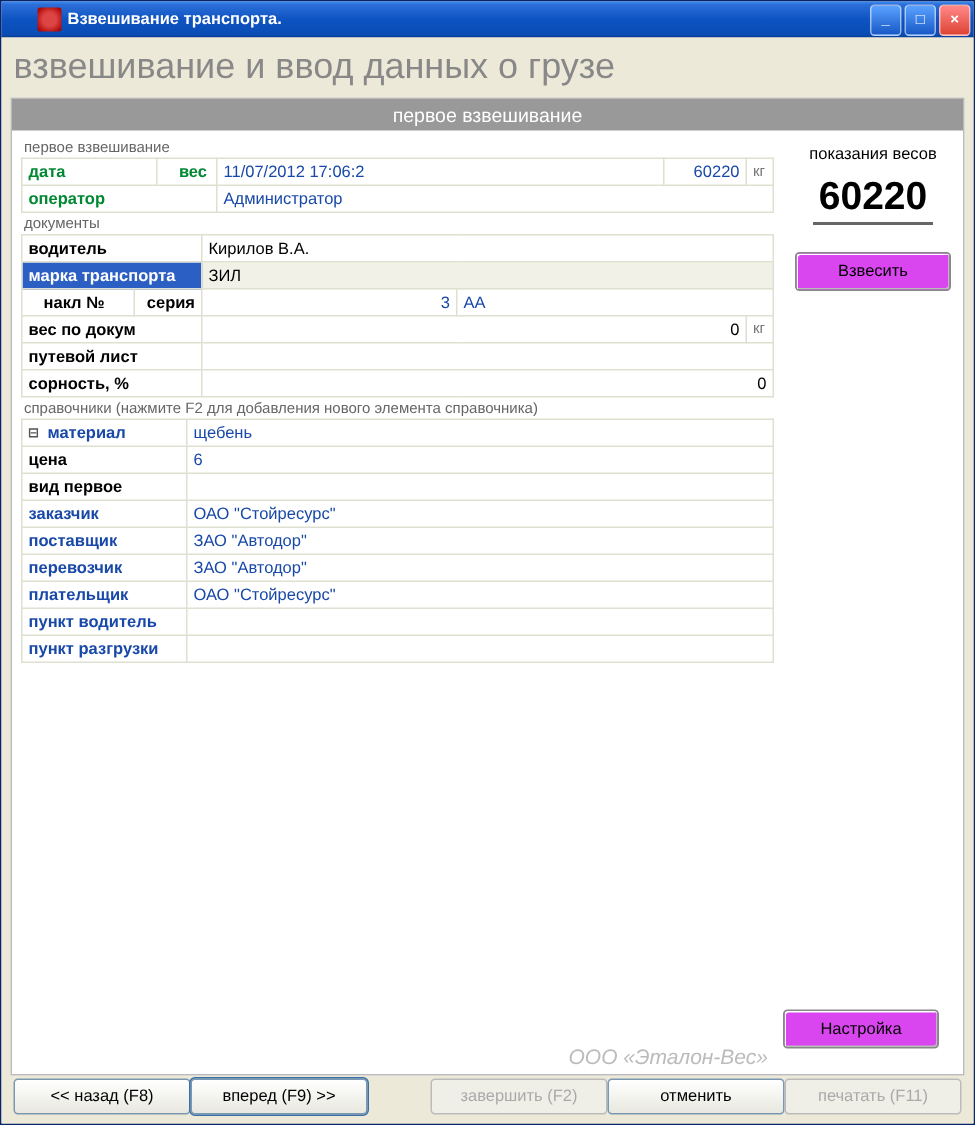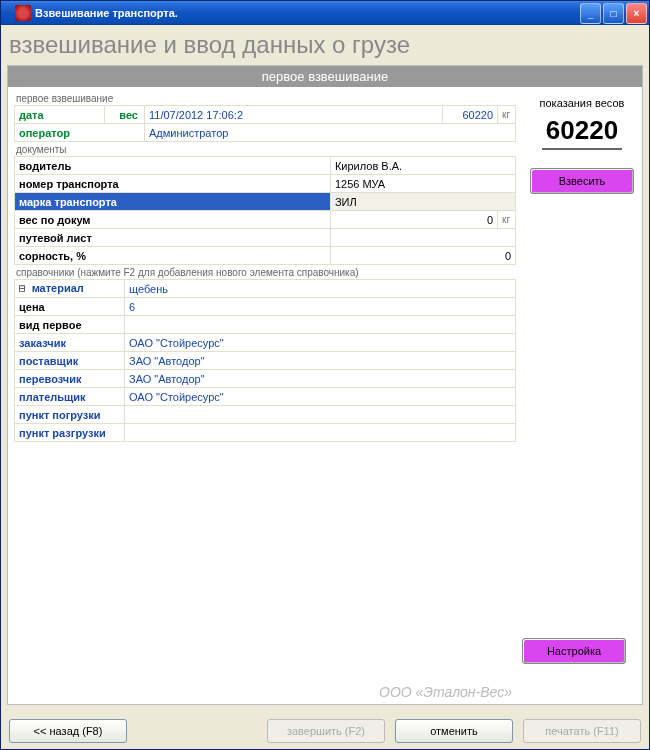--- a/index.html
+++ b/index.html
@@ -1,18 +1,18 @@
 <!DOCTYPE html>
 <html><head>
 <meta charset="utf-8">
 <style>
   * { box-sizing: border-box; font-family: Tahoma, Arial, sans-serif; font-size: 11px; }
   body { margin: 0; padding: 0; background: #ece9d8; width: 650px; height: 750px; overflow: hidden; }
   .window { width: 650px; height: 750px; border: 1px solid #0a246a; display: flex; flex-direction: column; }
-  .titlebar { height: 24px; background: linear-gradient(to bottom, #3a8cf7 0%, #2d6fd9 8%, #0d53c1 50%, #0a4cb5 92%, #083a8c 100%); color: white; display: flex; align-items: center; padding: 0 2px 0 14px; }
+  .titlebar { height: 24px; background: linear-gradient(to bottom, #3a8cf7 0%, #2d6fd9 8%, #0d53c1 50%, #0a4cb5 92%, #083a8c 100%); color: white; display: flex; align-items: center; padding: 0 2px 0 24px; }
   .titlebar .icon { width: 16px; height: 16px; margin-right: 4px; background: radial-gradient(circle, #d44 40%, #a00 90%); border-radius: 2px; }
   .titlebar .title { flex: 1; font-weight: bold; font-size: 11px; }
   .tb-btn { width: 21px; height: 21px; margin-left: 2px; border: 1px solid #fff8; border-radius: 3px; display: flex; align-items: center; justify-content: center; font-weight: bold; color: white; font-size: 10px; cursor: pointer; }
   .tb-min, .tb-max { background: linear-gradient(to bottom, #5aa2ff, #1858c6); }
   .tb-close { background: linear-gradient(to bottom, #f88, #d43); }
   .client { flex: 1; background: #ece9d8; padding: 4px 6px 4px 6px; display: flex; flex-direction: column; }
   .page-title { font-size: 24px; color: #888; margin: 2px 0 6px 2px; }
   .mid { flex:1; display:flex; flex-direction:column; border:1px solid #bbb; background:#fff; }
   .banner { background:#999; color:#fff; text-align:center; padding:3px 0; font-size:13px; }
   .content-row { flex:1; display:flex; }
@@ -28,24 +28,24 @@
   td.valblack { color:#000; }
   td.right { text-align:right; }
   td.wt { text-align:right; color:#1848a8; }
   td.wtblack { text-align:right; color:#000; }
   tr.selected td.lblcell { background:#2c5fc4; color:#fff; }
   tr.selected td.valcell { background:#f2f1e8; color:#000; }
   .sidebar { width:120px; padding:10px 8px; display:flex; flex-direction:column; align-items:center; }
   .scale-label { font-size:11px; margin-bottom:6px; }
   .scale-val { font-size:26px; font-weight:bold; border-bottom:2px solid #666; padding:0 4px 2px 4px; margin-bottom:18px; }
   .btn3d { background:#d946ef; border:1px solid #888; border-radius:3px; padding:6px 0; width:104px; text-align:center; cursor:pointer; box-shadow:inset 1px 1px #fff, inset -1px -1px #bbb; }
-  .btn3d.settings { position:absolute; bottom:30px; right:8px; }
+  .btn3d.settings { position:absolute; bottom:7px; right:8px; }
   .sidebar-wrap { position:relative; flex:1; width:100%; }
   .watermark { position:absolute; bottom:4px; right:10px; color:#bbb; font-size:14px; font-style:italic; text-shadow:1px 1px #fff, -1px -1px #fff; pointer-events:none; }
-  .footer { display:flex; gap:10px; padding:14px 2px 2px 2px; }
+  .footer { display:flex; padding:2px 2px 2px 2px; }
   .ft-btn { flex:0 0 118px; height:24px; border:1px solid #7a98af; border-radius:3px; background:linear-gradient(to bottom,#fff,#e8e8e0); display:flex; align-items:center; justify-content:center; font-size:11px; cursor:pointer; }
   .ft-btn.primary { outline:1px solid #3a6ea5; }
   .ft-btn.disabled { color:#aaa; border-color:#bbb; background:#efefe8; cursor:default; }
   td.lblcell.nakl { font-weight:bold; color:#000; width:75px; padding-left:14px; }
   td.seria-lbl { font-weight:bold; color:#000; width:45px; text-align:right; padding-right:6px; }
   td.kg-unit { color:#777; font-size:10px; width:18px; }
   .exp { color:#555; font-family:monospace; margin-right:6px; user-select:none; }
 </style>
 </head>
 <body>
@@ -84,27 +84,29 @@
           </tbody>
             </table>
 
           <div class="group-label">документы</div>
           <table class="grid">
             <tbody>
                 <tr>
               <td class="lblcell black" colspan="2">водитель</td>
               <td class="valblack" colspan="3">Кирилов В.А.</td>
             </tr>
-            <tr>
-              <td class="lblcell black" colspan="2">номер транспорта</td>
-              <td class="valblack" colspan="3">1256 МУА</td>
-            </tr>
             <tr class="selected">
               <td class="lblcell" colspan="2">марка транспорта</td>
               <td class="valcell" colspan="3">ЗИЛ</td>
+            </tr>
+            <tr>
+              <td class="lblcell nakl">накл №</td>
+              <td class="seria-lbl">серия</td>
+              <td class="valcell right" style="width:170px;">3</td>
+              <td class="valcell" colspan="2">AA</td>
             </tr>
             <tr>
               <td class="lblcell black" colspan="2">вес по докум</td>
               <td class="wtblack" colspan="2">0</td>
               <td class="kg-unit" style="width:18px;">кг</td>
             </tr>
             <tr>
               <td class="lblcell black" colspan="2">путевой лист</td>
               <td class="valblack" colspan="3"></td>
             </tr>
@@ -140,21 +142,21 @@
             </tr>
             <tr>
               <td class="lblcell blue">перевозчик</td>
               <td class="valcell">ЗАО "Автодор"</td>
             </tr>
             <tr>
               <td class="lblcell blue">плательщик</td>
               <td class="valcell">ОАО "Стойресурс"</td>
             </tr>
             <tr>
-              <td class="lblcell blue">пункт погрузки</td>
+              <td class="lblcell blue">пункт водитель</td>
               <td class="valcell"></td>
             </tr>
             <tr>
               <td class="lblcell blue">пункт разгрузки</td>
               <td class="valcell"></td>
             </tr>
           </tbody>
             </table>
 
           <div class="watermark">ООО «Эталон-Вес»</div>
@@ -166,19 +168,20 @@
           <div class="btn3d">Взвесить</div>
           <div class="sidebar-wrap">
             <div class="btn3d settings">Настройка</div>
           </div>
         </div>
       </div>
     </div>
 
     <div class="footer">
       <div class="ft-btn">&lt;&lt; назад (F8)</div>
+      <div class="ft-btn primary">вперед (F9) &gt;&gt;</div>
       <div style="flex:1"></div>
       <div class="ft-btn disabled">завершить (F2)</div>
       <div class="ft-btn">отменить</div>
       <div class="ft-btn disabled">печатать (F11)</div>
     </div>
   </div>
 </div>
 
 </body></html>

